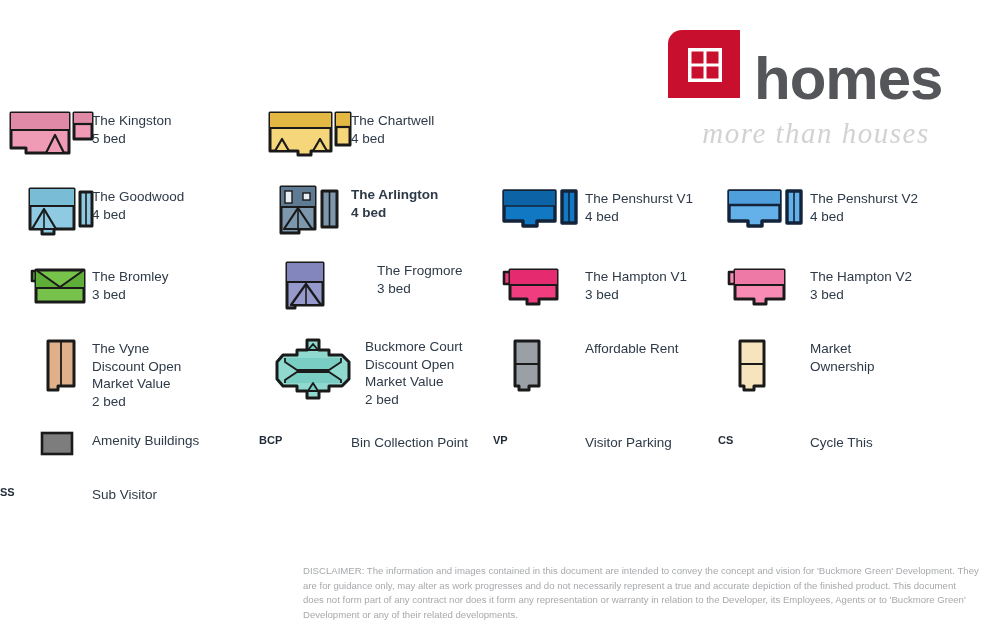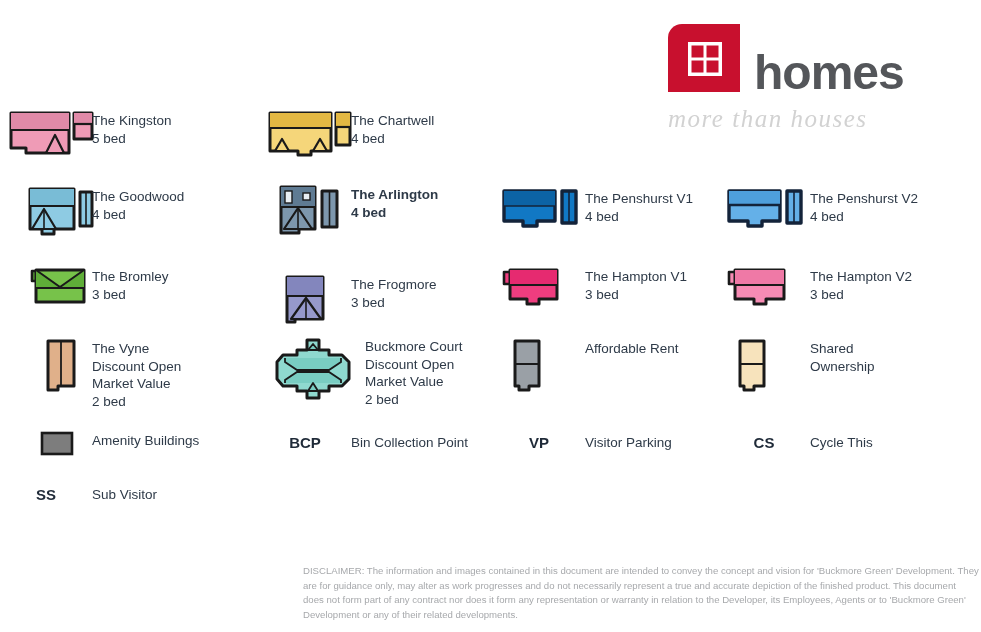--- a/index.html
+++ b/index.html
@@ -10,35 +10,35 @@
     font-family: "Liberation Sans", sans-serif;
     overflow: hidden;
   }
   .page { position: relative; width: 981px; height: 632px; background: #fff; }
 
   
   .brand { position: absolute; left: 668px; top: 18px; width: 300px; }
   .brand-row { display: flex; align-items: center; gap: 14px; }
   .brand-mark { width: 72px; height: 68px; flex: 0 0 auto; }
   .brand-word {
-    font-size: 48px;
+    font-size: 60px;
     font-weight: 700;
     letter-spacing: -1px;
     color: #54565a;
     line-height: 1;
     font-family: "Liberation Sans", sans-serif;
     margin-top: 31px;
   }
   .brand-tag {
     margin-top: 8px;
-    text-align: left;
+    text-align: center;
     padding-right: 4px;
     font-family: "Liberation Serif", serif;
     font-style: italic;
-    font-size: 25px;
+    font-size: 29px;
     color: #d2d2d2;
     letter-spacing: 1.5px;
   }
 
   
   .legend { position: absolute; left: 0; top: 100px; width: 981px; }
   .legend-row { position: relative; width: 981px; }
   .cell { position: absolute; display: flex; align-items: flex-start; }
   .cell-icon {
     width: 92px; flex: 0 0 92px;
@@ -48,22 +48,22 @@
   .cell-text {
     font-size: 13.5px;
     color: #2e3a48;
     line-height: 1.30;
     padding-top: 2px;
     white-space: pre-line;
     font-family: "Liberation Sans", sans-serif;
   }
   .code-icon {
     width: 92px; flex: 0 0 92px;
-    font-size: 15px; font-weight: 700; color: #1f2a38;
-    text-align: center; padding-top: 2px;
+    font-size: 11px; font-weight: 700; color: #1f2a38;
+    padding-top: 2px;
     font-family: "Liberation Sans", sans-serif;
   }
 
   
   .footer { position: absolute; left: 0; top: 548px; width: 981px; height: 84px; }
   .dandara { position: absolute; left: 6px; top: 8px; display: flex; align-items: center; gap: 10px; }
   .dandara-word {
     font-size: 49px; font-weight: 400; color: #1d3557;
     letter-spacing: -1.5px; line-height: 1;
     font-family: "Liberation Sans", sans-serif;
@@ -209,21 +209,21 @@
             <rect x="28" y="4" width="48" height="32" fill="#77c24a" stroke="#1a1a1a" stroke-width="3" stroke-linejoin="round"></rect>
             <path d="M28 4 L52 21 L76 4 L76 22 L28 22 Z" fill="#5fae38" stroke="none"></path>
             <path d="M28 4 L52 21 L76 4" fill="none" stroke="#1a1a1a" stroke-width="2"></path>
             <line x1="28" y1="22" x2="76" y2="22" stroke="#1a1a1a" stroke-width="2"></line>
           </svg>
         </div>
         <div class="cell-text">The Bromley
 3 bed</div>
       </div>
 
-      <div class="cell" style="left:259px; top:20px;">
+      <div class="cell" style="left:259px; top:6px;gap:26px;">
         <div class="cell-icon">
           <svg width="84" height="52" viewBox="0 0 84 52">
             <path d="M20 3 L56 3 L56 45 L28 45 L28 48 L20 48 Z" fill="#9699cb" stroke="#1a1a1a" stroke-width="3" stroke-linejoin="round"></path>
             <path d="M20 3 L56 3 L56 22 L20 22 Z" fill="#8386bd" stroke="none"></path>
             <line x1="20" y1="22" x2="56" y2="22" stroke="#1a1a1a" stroke-width="2.2"></line>
             <path d="M24 45 L39 24 L54 45 Z" fill="#9699cb" stroke="#1a1a1a" stroke-width="2.2" stroke-linejoin="round"></path>
             <line x1="39" y1="24" x2="39" y2="45" stroke="#1a1a1a" stroke-width="1.6"></line>
           </svg>
         </div>
         <div class="cell-text">The Frogmore
@@ -303,21 +303,21 @@
         <div class="cell-text">Affordable Rent</div>
       </div>
 
       <div class="cell" style="left:718px; top:8px;">
         <div class="cell-icon">
           <svg width="84" height="60" viewBox="0 0 84 60">
             <path d="M14 3 L38 3 L38 48 L28 48 L28 52 L18 52 L18 48 L14 48 Z" fill="#f7e3bc" stroke="#1a1a1a" stroke-width="3" stroke-linejoin="round"></path>
             <line x1="14" y1="26" x2="38" y2="26" stroke="#1a1a1a" stroke-width="2"></line>
           </svg>
         </div>
-        <div class="cell-text">Shared
+        <div class="cell-text">Market
 Ownership</div>
       </div>
     </div>
 
     <div class="legend-row" style="height:52px;">
 
       <div class="cell" style="left:0px; top:4px;">
         <div class="cell-icon">
           <svg width="84" height="28" viewBox="0 0 84 28">
             <rect x="34" y="3" width="30" height="21" fill="#7d7d7d" stroke="#1a1a1a" stroke-width="2.6"></rect>

